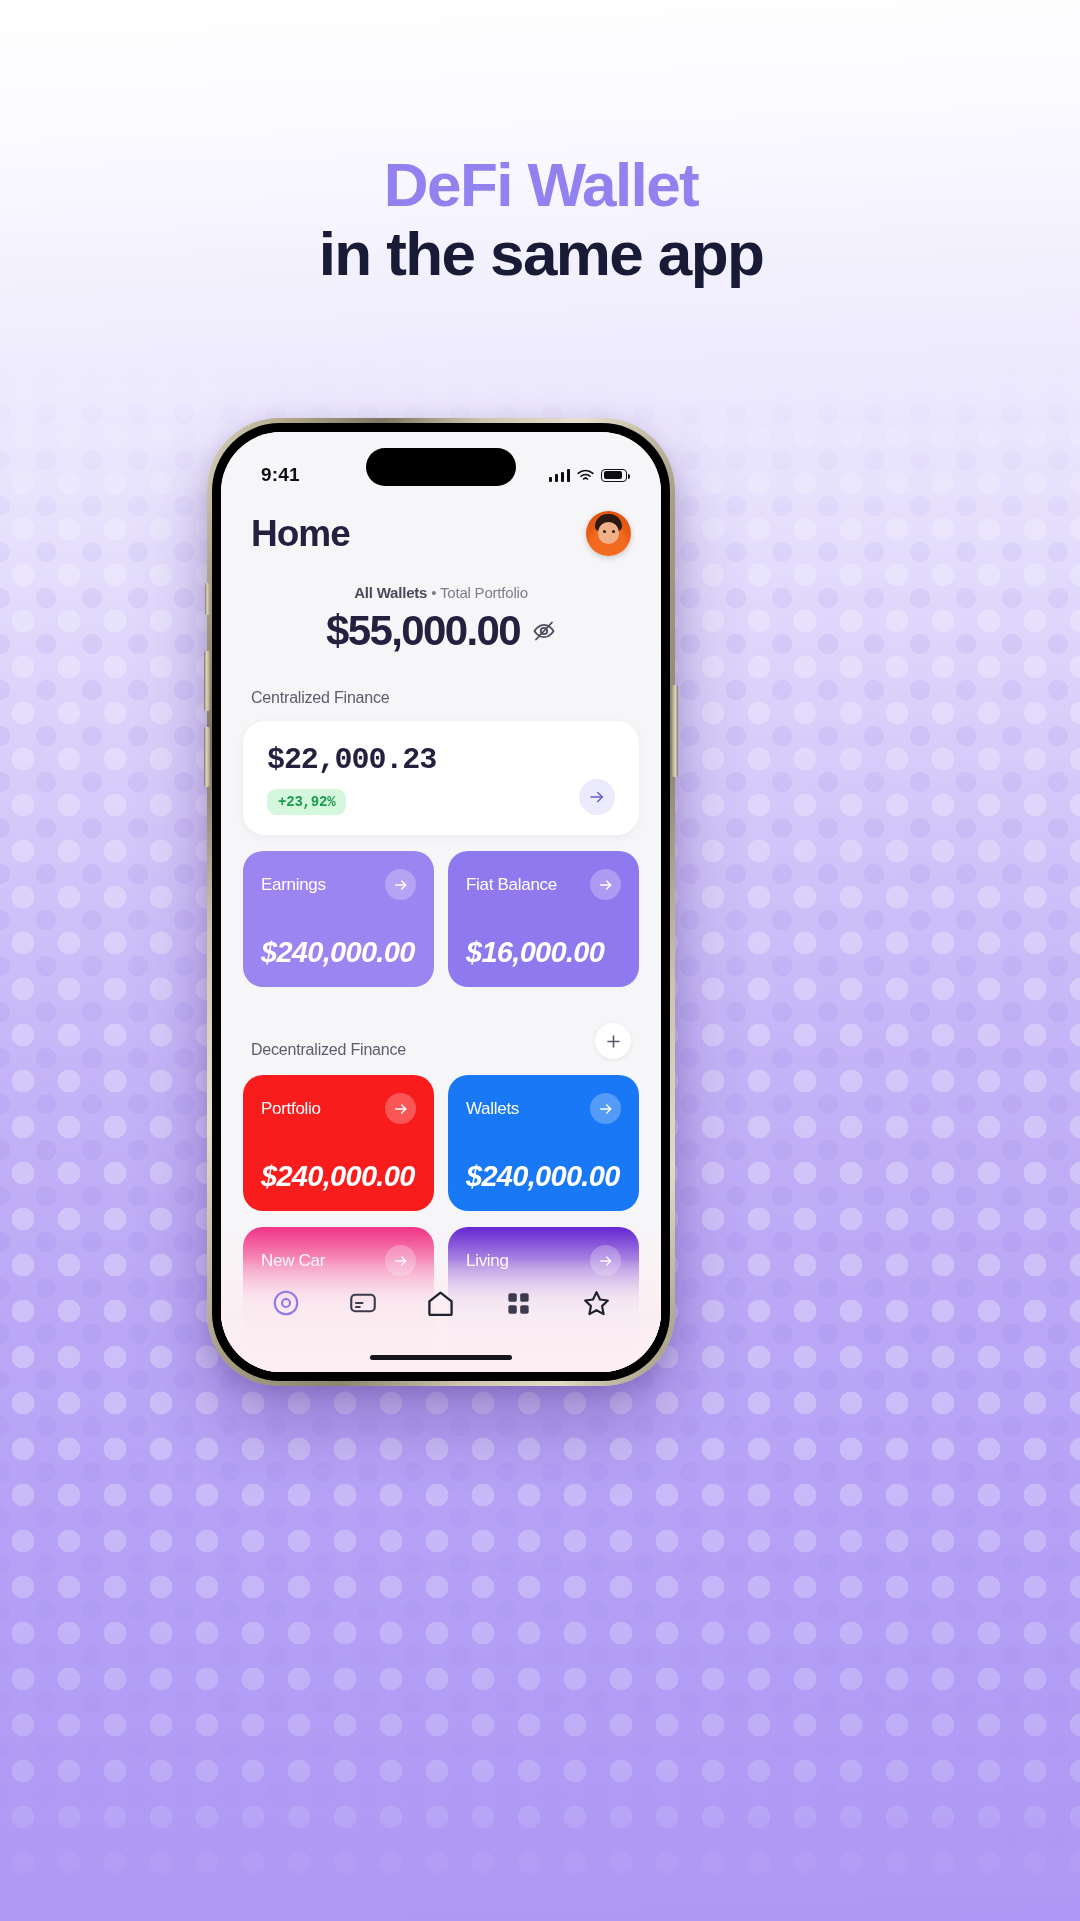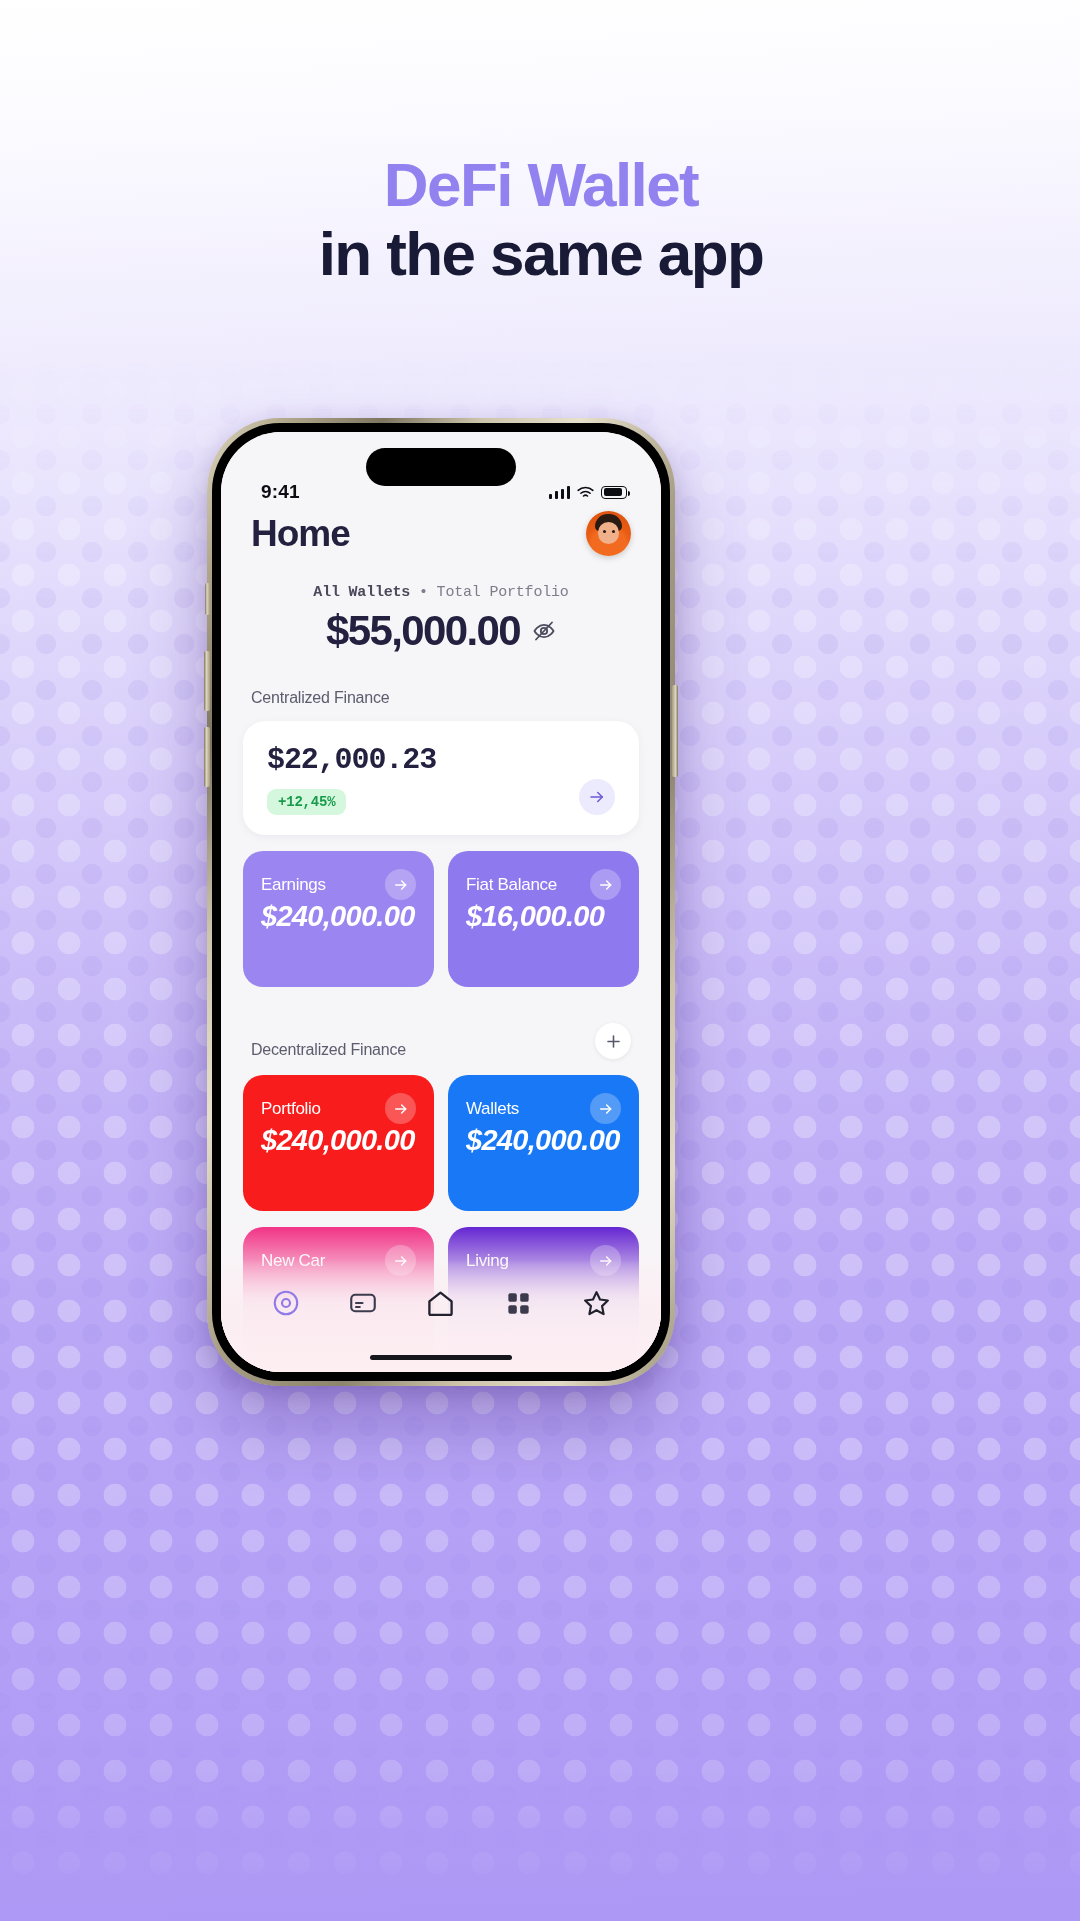--- a/index.html
+++ b/index.html
@@ -89,21 +89,21 @@
              background:linear-gradient(270deg,#7e7660,#ddd5bd 40%,#a59c81); }
 
   
   .island {
     position:absolute; top:16px; left:50%; transform:translateX(-50%);
     width:150px; height:38px; border-radius:22px; background:#000; z-index:7;
   }
 
   
   .statusbar {
-    position:absolute; top:17px; left:0; right:0; height:58px;
+    position:absolute; top:0; left:0; right:0; height:58px;
     display:flex; align-items:center; justify-content:space-between;
     padding:28px 34px 0 40px; z-index:6;
   }
   .sb-time { font-size:19px; font-weight:600; color:#0d0d14; letter-spacing:0.2px; }
   .sb-right { display:flex; align-items:center; gap:7px; }
   .sb-signal { display:flex; align-items:flex-end; gap:2.5px; height:13px; }
   .sb-signal i { width:3.5px; background:#0d0d14; border-radius:1px; display:block; }
   .sb-signal i:nth-child(1){height:5px;}
   .sb-signal i:nth-child(2){height:7.5px;}
   .sb-signal i:nth-child(3){height:10px;}
@@ -135,21 +135,21 @@
     background:radial-gradient(circle at 50% 78%, #f26a1f 0%, #f26a1f 42%, #e85b12 55%, #d84f0c 100%);
     position:relative; overflow:hidden;
     box-shadow:0 2px 6px rgba(0,0,0,0.18);
   }
   .avatar .hair { position:absolute; top:3px; left:9px; width:27px; height:17px; border-radius:14px 14px 5px 5px; background:#2a1a12; }
   .avatar .face { position:absolute; top:11px; left:12px; width:21px; height:22px; border-radius:11px; background:#f0b089; }
   .avatar .eyeL { position:absolute; top:19px; left:17px; width:3px; height:3px; border-radius:50%; background:#2a1a12; }
   .avatar .eyeR { position:absolute; top:19px; left:26px; width:3px; height:3px; border-radius:50%; background:#2a1a12; }
 
   .portfolio { text-align:center; margin-top:28px; }
-  .pf-label { font-size:15px; color:#7d7d8c; letter-spacing:-0.2px;font-family:Liberation Mono, monospace; }
+  .pf-label { font-size:15px; color:#7d7d8c; letter-spacing:-0.2px; }
   .pf-label b { color:#4a4a5c; font-weight:bold; }
   .pf-row { display:flex; align-items:center; justify-content:center; gap:12px; margin-top:6px; }
   .pf-amount { font-size:42px; font-weight:bold; color:#23213f; letter-spacing:-1.6px; }
   .eye-icon { width:24px; height:24px; flex:0 0 24px; }
 
   .section-label {
     font-size:16px; color:#5c5c6e; padding:0 30px; margin-top:34px; letter-spacing:-0.2px;
   }
   .section-row {
     display:flex; align-items:flex-end; justify-content:space-between;
@@ -178,21 +178,21 @@
   }
   .arrow-circle {
     position:absolute; right:24px; bottom:20px;
     width:36px; height:36px; border-radius:50%;
     background:#eceafd;
     display:flex; align-items:center; justify-content:center;
   }
 
   .grid { display:flex; gap:14px; padding:0 22px; margin-top:16px; }
   .tile { flex:1; border-radius:20px; padding:18px 18px 18px 18px; position:relative; min-height:136px;
-          display:flex; flex-direction:column; justify-content:flex-start; }
+          display:flex; flex-direction:column; justify-content:space-between; }
   .tile-top { display:flex; align-items:center; justify-content:space-between; gap:6px; }
   .tile-name { font-size:17px; color:#ffffff; font-weight:500; letter-spacing:-0.3px; }
   .tile-arrow {
     width:31px; height:31px; border-radius:50%;
     background:rgba(255,255,255,0.26);
     display:flex; align-items:center; justify-content:center; flex:0 0 31px;
   }
   .tile-amount { font-size:29px; color:#ffffff; font-weight:bold; letter-spacing:-0.7px;font-style:italic; }
 
   .fade-bottom {
@@ -260,21 +260,21 @@
               <circle cx="12" cy="12" r="3.2"></circle>
               <path d="M4 20.5 20 3.5"></path>
             </svg>
           </div>
         </div>
 
         <div class="section-label">Centralized Finance</div>
 
         <div class="cefi-card">
           <div class="cefi-amount">$22,000.23</div>
-          <span class="badge">+12,45%</span>
+          <span class="badge">+23,92%</span>
           <div class="arrow-circle">
             <svg width="18" height="18" viewBox="0 0 24 24" fill="none" stroke="#6a5ad8" stroke-width="2" stroke-linecap="round" stroke-linejoin="round">
               <path d="M4 12h15"></path>
                 <path d="M13 6l6 6-6 6"></path>
             </svg>
           </div>
         </div>
 
         <div class="grid">
           <div class="tile" style="background:#9b85f0">

